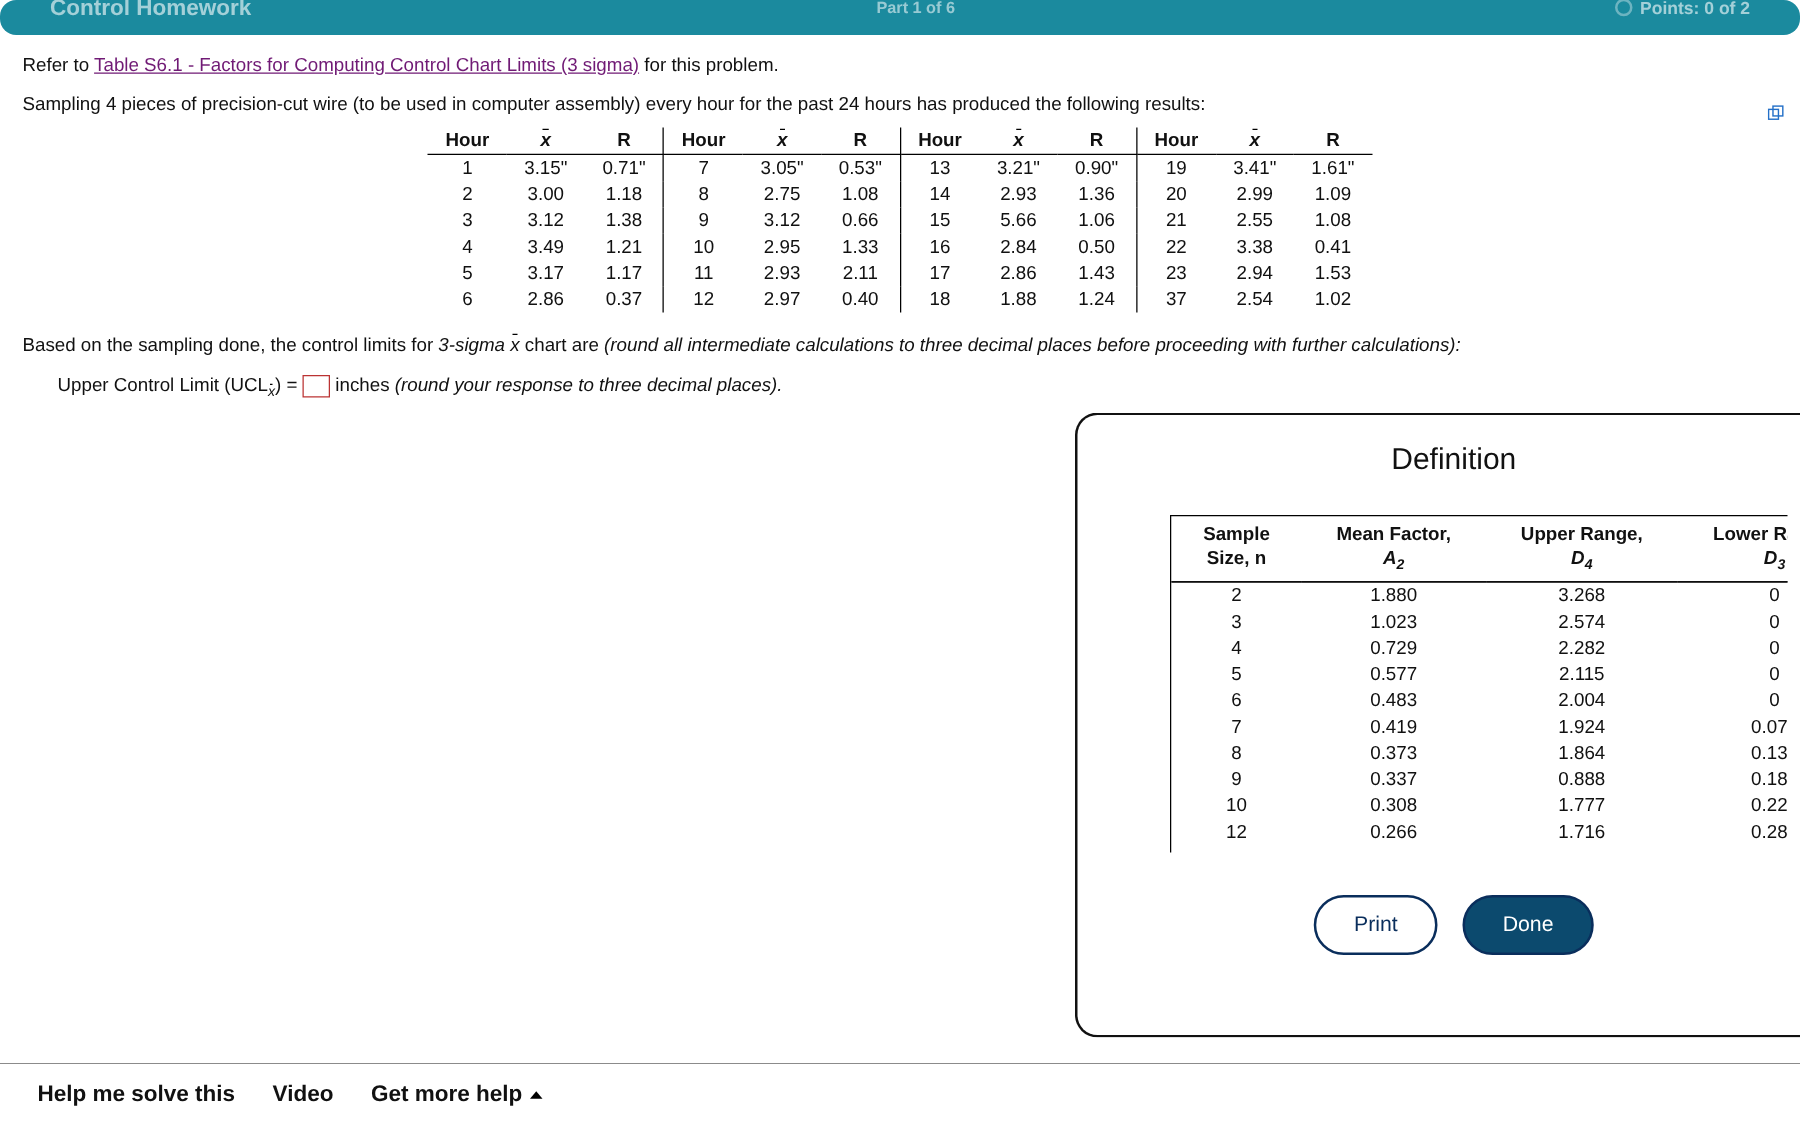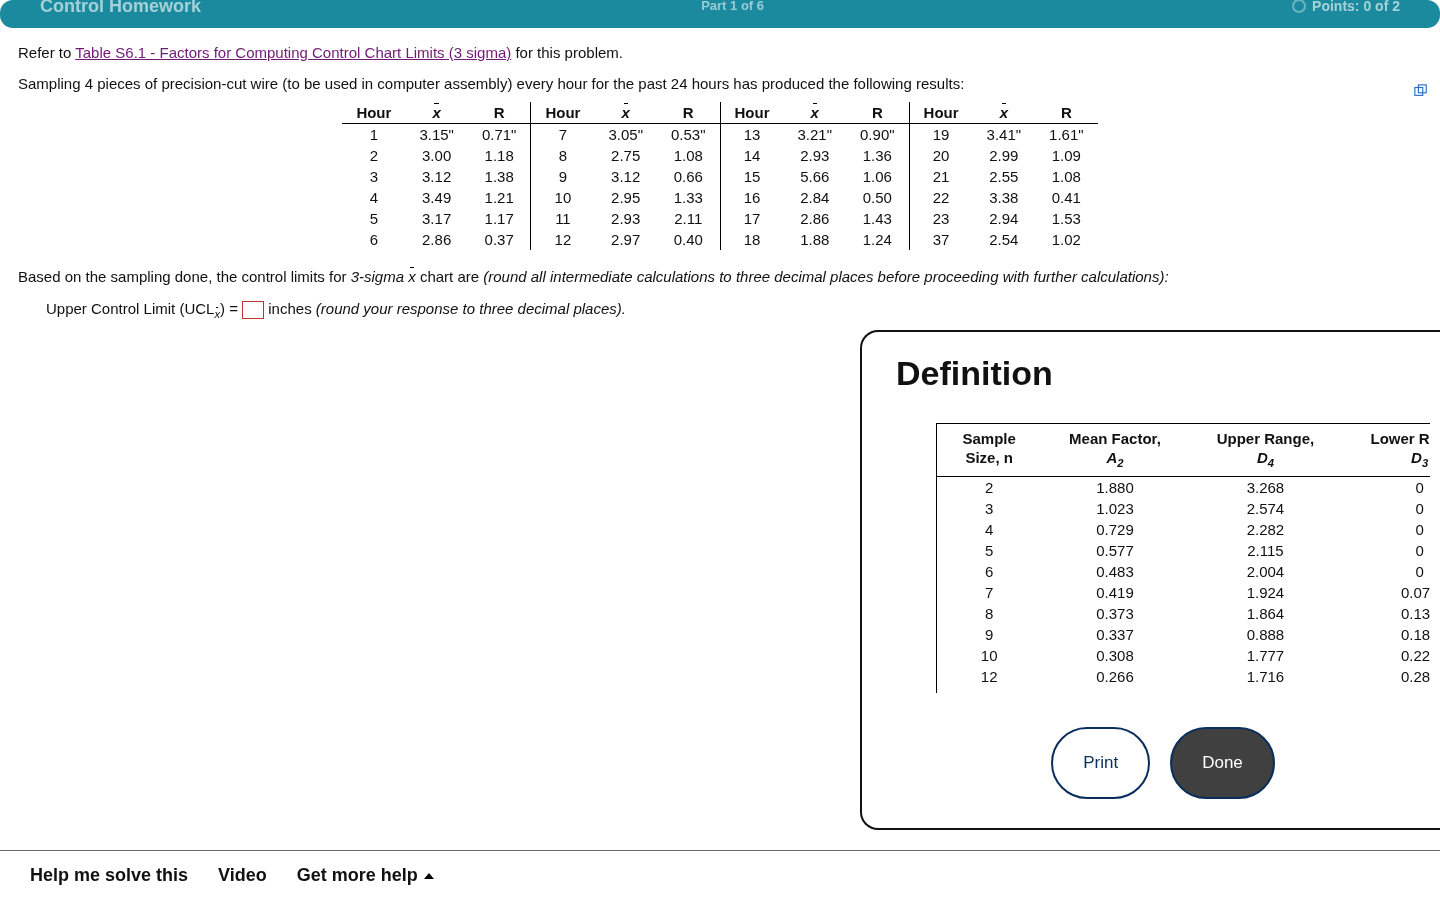--- a/index.html
+++ b/index.html
@@ -71,21 +71,21 @@
     position:absolute;
     right:0; top:330px;
     width:580px; height:500px;
     border:2px solid #111;
     border-radius:18px 0 0 18px;
     border-right:none;
     background:#fff;
     padding:22px 10px 20px 34px;
   }
   .def-popup h2{
-    margin:0 0 30px 0; font-size:34px; font-weight:700;
+    margin:0 0 30px 0; font-size:24px; font-weight:400;text-align:center;
   }
   .def-table-wrap{
     margin-left:40px;
     border-top:1px solid #000;
     border-left:1px solid #000;
     padding-bottom:6px;
     overflow:hidden;
   }
   table.def{
     border-collapse:collapse; font-size:15px; width:560px;
@@ -97,24 +97,24 @@
   table.def td{
     padding:2px 20px; text-align:center;
   }
   .def-sub{ font-style:italic; }
   .def-sub sub{font-size:.75em;}
 
   .def-buttons{
     display:flex; gap:20px; justify-content:center; margin-top:34px;
   }
   .btn{
-    font-size:17px; padding:24px 30px; border-radius:999px; cursor:pointer;
+    font-size:17px; padding:12px 30px; border-radius:999px; cursor:pointer;
     border:2px solid #0a2e5c; background:#fff; color:#0a2e5c; font-weight:500;
   }
-  .btn.primary{ background:#404040; color:#fff; }
+  .btn.primary{ background:#0c4a6e; color:#fff; }
 
   
   .footer{
     position:fixed; bottom:0; left:0; right:0;
     border-top:1px solid #666;
     background:#fff;
     padding:14px 30px;
     display:flex; gap:30px; align-items:center;
     font-weight:bold; font-size:18px;
   }

